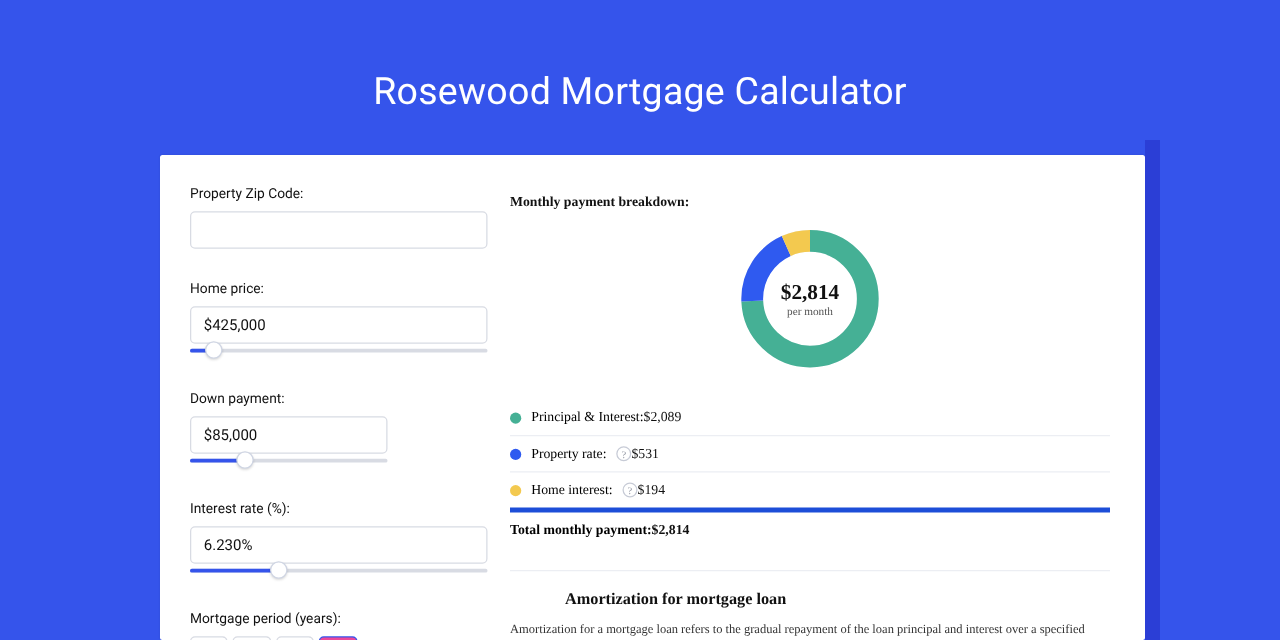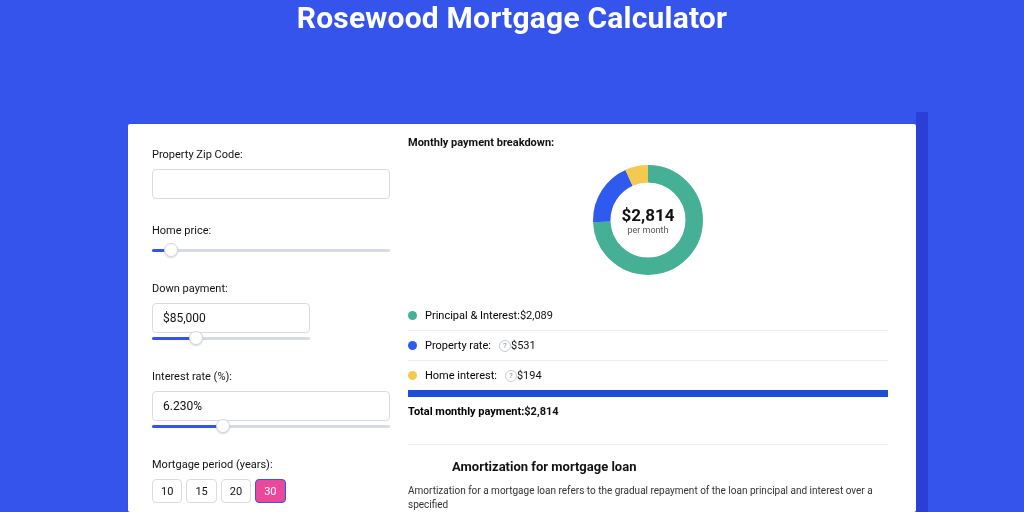--- a/index.html
+++ b/index.html
@@ -1,22 +1,22 @@
 <!DOCTYPE html>
 <html><head>
 <meta charset="utf-8">
 <style>
   * { box-sizing: border-box; margin: 0; padding: 0; }
   html, body { width: 1024px; height: 512px; overflow: hidden; font-family: -apple-system, BlinkMacSystemFont, "Segoe UI", Roboto, Arial, sans-serif; }
   .page-bg { background: #3554eb; width: 1024px; height: 512px; position: relative; }
-  .title { color: #fff; font-weight: 700; font-size: 30px; text-align: center; padding-bottom: 26px; letter-spacing: 0.2px; }
+  .title { color: #fff; font-weight: 400; font-size: 30px; text-align: center; padding-top: 56px; padding-bottom: 26px; letter-spacing: 0.2px; }
   .card { position: absolute; top: 124px; left: 128px; width: 788px; height: 388px; background: #fff; border-radius: 2px; box-shadow: 0 0 0 1px rgba(0,0,0,0.03); display: flex; }
   .card::before { content:""; position:absolute; right:-12px; top:-12px; width:12px; height:400px; background:#2b3ed6; }
   .left { width: 260px; padding: 24px 0 0 24px; }
-  .right { flex: 1; padding: 12px 28px 0 20px; }
+  .right { flex: 1; padding: 32px 28px 0 20px; font-family: Liberation Serif, serif; }
   .lbl { font-size: 11px; color: #111; margin-bottom: 8px; }
   .field { width: 238px; height: 30px; border: 1px solid #d8dbe3; border-radius: 4px; background: #fff; padding: 0 10px; font-size: 12px; color: #111; display:flex; align-items:center; }
   .field.small { width: 158px; }
   .field.pct { width: 72px; }
   .row-dp { display:flex; gap:8px; }
   .slider-wrap { position: relative; width: 238px; height: 14px; margin-top: -2px; margin-bottom: 10px; }
   .slider-wrap.small { width: 158px; }
   .slider-track { position:absolute; left:0; right:0; top:6px; height:3px; background:#d8dbe3; border-radius:2px; }
   .slider-fill { position:absolute; left:0; top:6px; height:3px; background:#3554eb; border-radius:2px; }
   .slider-thumb { position:absolute; top:0; width:14px; height:14px; background:#fff; border:1px solid #cfd5e3; border-radius:50%; box-shadow:0 1px 2px rgba(0,0,0,0.15); }
@@ -32,21 +32,21 @@
   .donut { position:relative; width:122px; height:122px; }
   .donut svg { width:122px; height:122px; transform: rotate(-90deg); }
   .donut-center { position:absolute; inset:0; display:flex; flex-direction:column; align-items:center; justify-content:center; }
   .donut-center .amt { font-size:17px; font-weight:700; color:#111; }
   .donut-center .per { font-size:9px; color:#555; }
   .legend { margin-top: 6px; }
   .legend-row { display:flex; align-items:center; justify-content:flex-start; padding:8px 0; border-top:1px solid #eceef3; font-size:11px; }
   .legend-row:first-child { border-top:none; }
   .legend-row .l { display:flex; align-items:center; gap:8px; }
   .legend-row .v { font-size:11px; color:#111; }
-  .legend-row.total { font-weight:700; border-top:7px solid #1d4ed8; }
+  .legend-row.total { font-weight:700; border-top:4px solid #1d4ed8; }
   .legend-row .dot { width:9px; height:9px; border-radius:50%; display:inline-block; }
   .legend-row .help { width:12px; height:12px; border:1px solid #c7cbd6; border-radius:50%; display:inline-flex; align-items:center; justify-content:center; font-size:8px; color:#8a8f9c; }
   .amort { margin-top: 18px; border-top:1px solid #eceef3; padding-top:14px; }
   .amort .at { font-size:13px; font-weight:700; color:#111; margin-bottom:10px;margin-left:44px; }
   .amort .ap { font-size:10px; color:#333; line-height:1.4; }
 </style>
 </head>
 <body>
 
 <div class="page-bg">
@@ -58,20 +58,23 @@
 
       <div class="group">
         <div class="lbl">Property Zip Code:</div>
         <div class="field">
             <span></span>
           </div>
       </div>
 
       <div class="group">
         <div class="lbl">Home price:</div>
+        <div class="field">
+            <span>$425,000</span>
+          </div>
         <div class="slider-wrap">
           <div class="slider-track"></div>
           <div class="slider-fill" id="hp-fill" style="width: 19.04px;"></div>
           <div class="slider-thumb" id="hp-thumb" style="left: 12.04px;"></div>
         </div>
       </div>
 
       <div class="group">
         <div class="lbl">Down payment:</div>
         <div class="row-dp">

